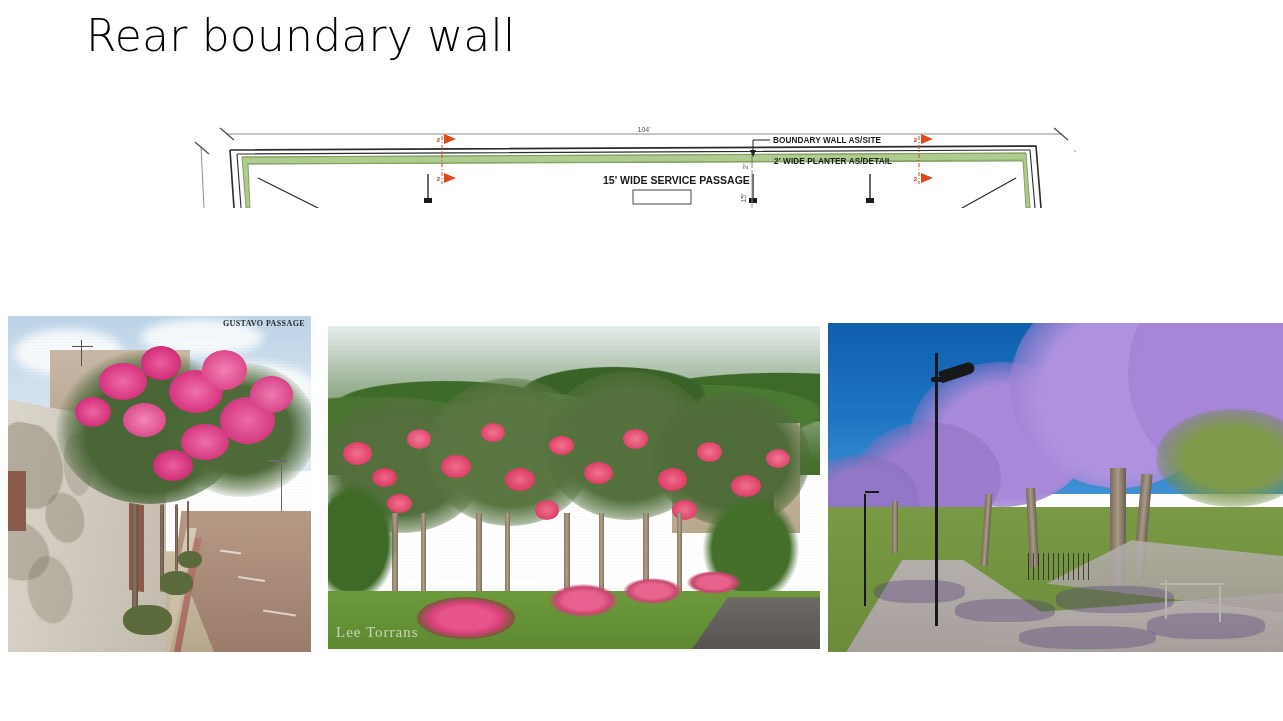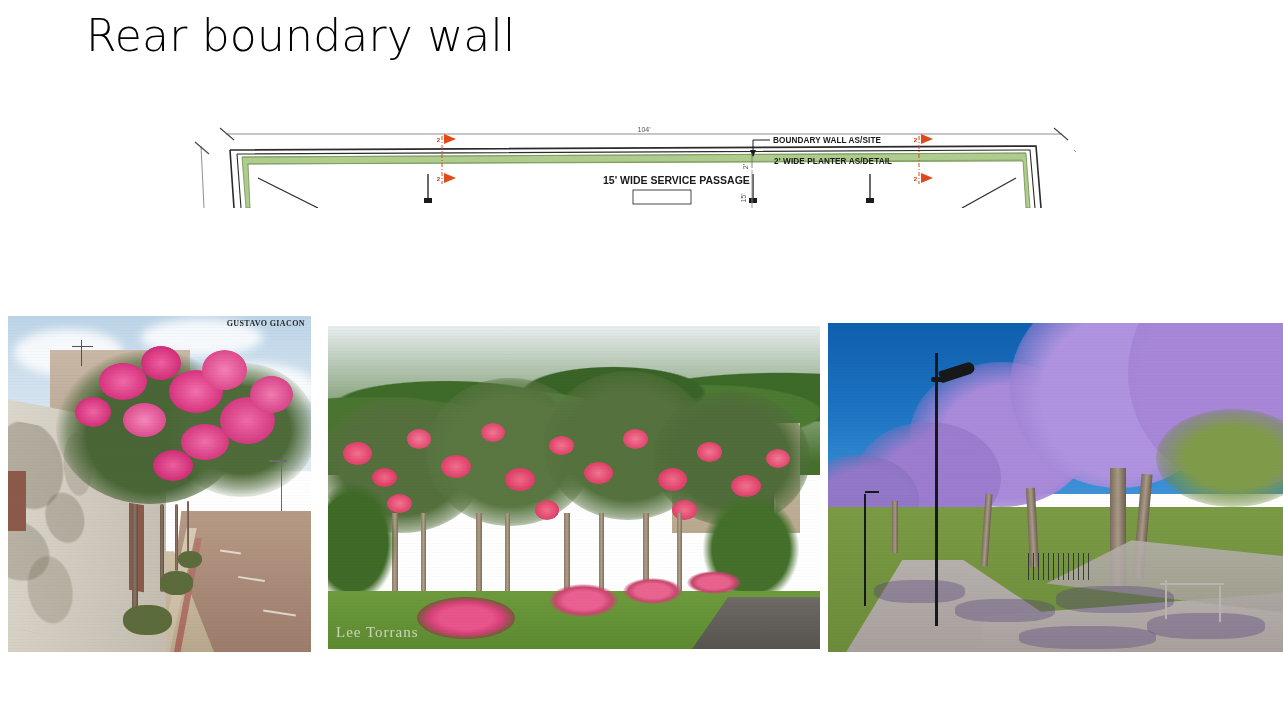--- a/index.html
+++ b/index.html
@@ -366,21 +366,21 @@
     <div class="p1-blossom" style="left:48%;top:40%;width:13%;height:9%;background:radial-gradient(#ee5f9d,#cf2e78 70%,transparent 72%);"></div>
 
     <div class="p1-grass" style="left:38%;top:86%;width:16%;height:9%;"></div>
     <div class="p1-grass" style="left:50%;top:76%;width:11%;height:7%;"></div>
     <div class="p1-grass" style="left:56%;top:70%;width:8%;height:5%;"></div>
 
     <div style="position:absolute;left:90%;top:44%;width:1.5px;height:14%;background:#6b6b6b;"></div>
     <div style="position:absolute;left:86%;top:43%;width:6%;height:1.5px;background:#6b6b6b;"></div>
 
     <div class="photo-grain"></div>
-    <div class="p1-watermark">GUSTAVO GIACON</div>
+    <div class="p1-watermark">GUSTAVO PASSAGE</div>
   </div>
 </div>
 
 <div class="photo" id="photo-2">
   <div class="photo-inner">
     <div class="p2-sky"></div>
     <div class="p2-backtrees"></div>
 
     <div class="p2-house"></div>
     <div class="p2-window" style="right:9%;top:42%;width:7%;height:18%;"></div>

